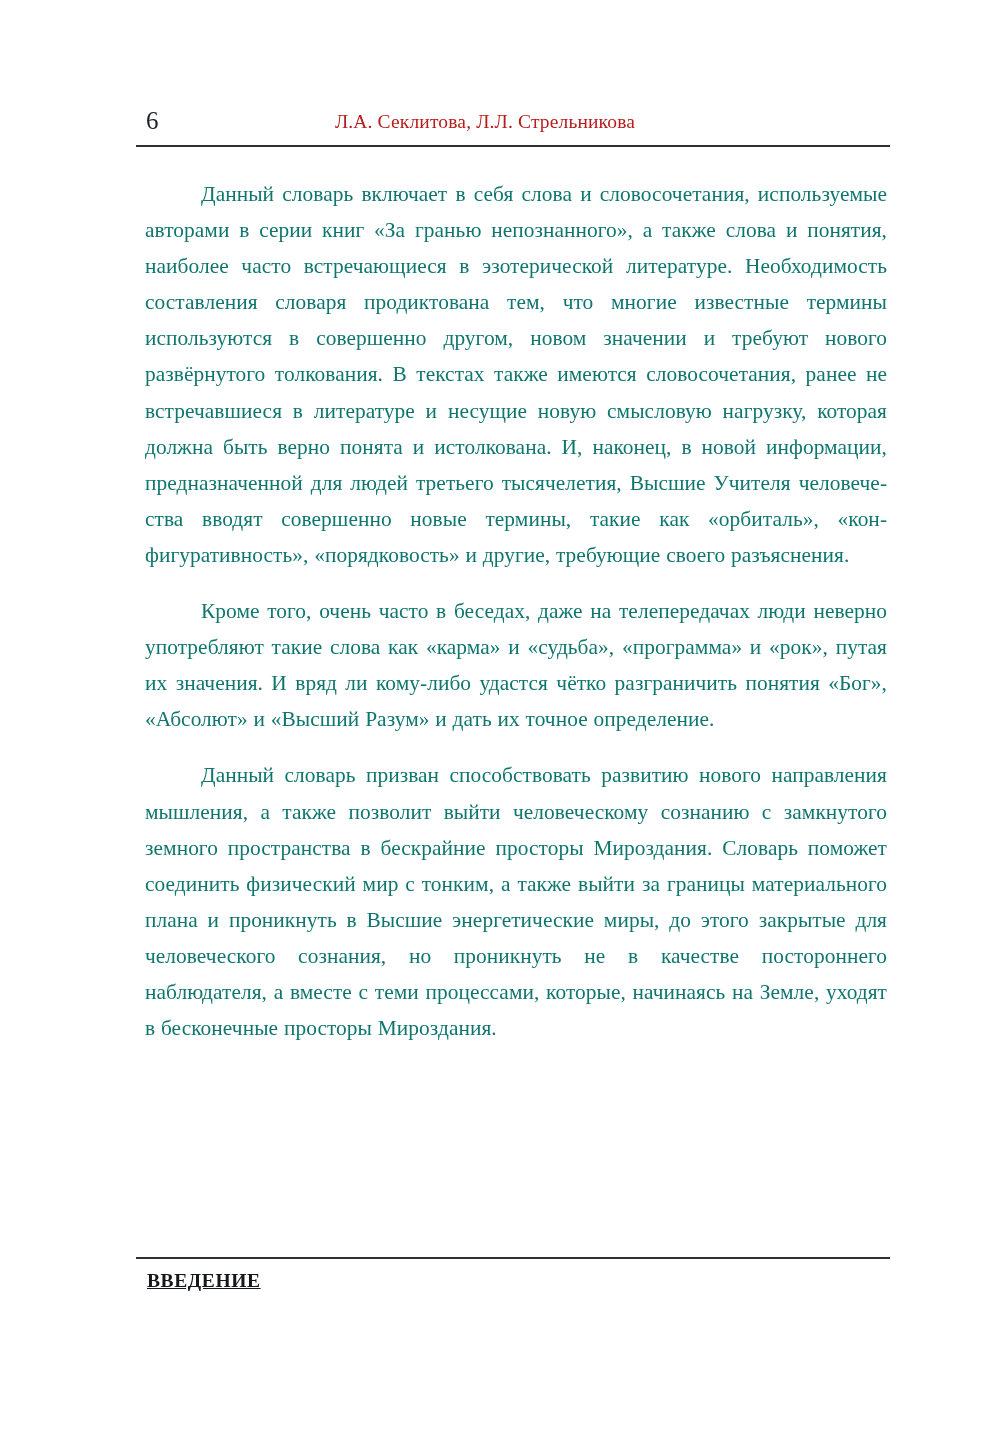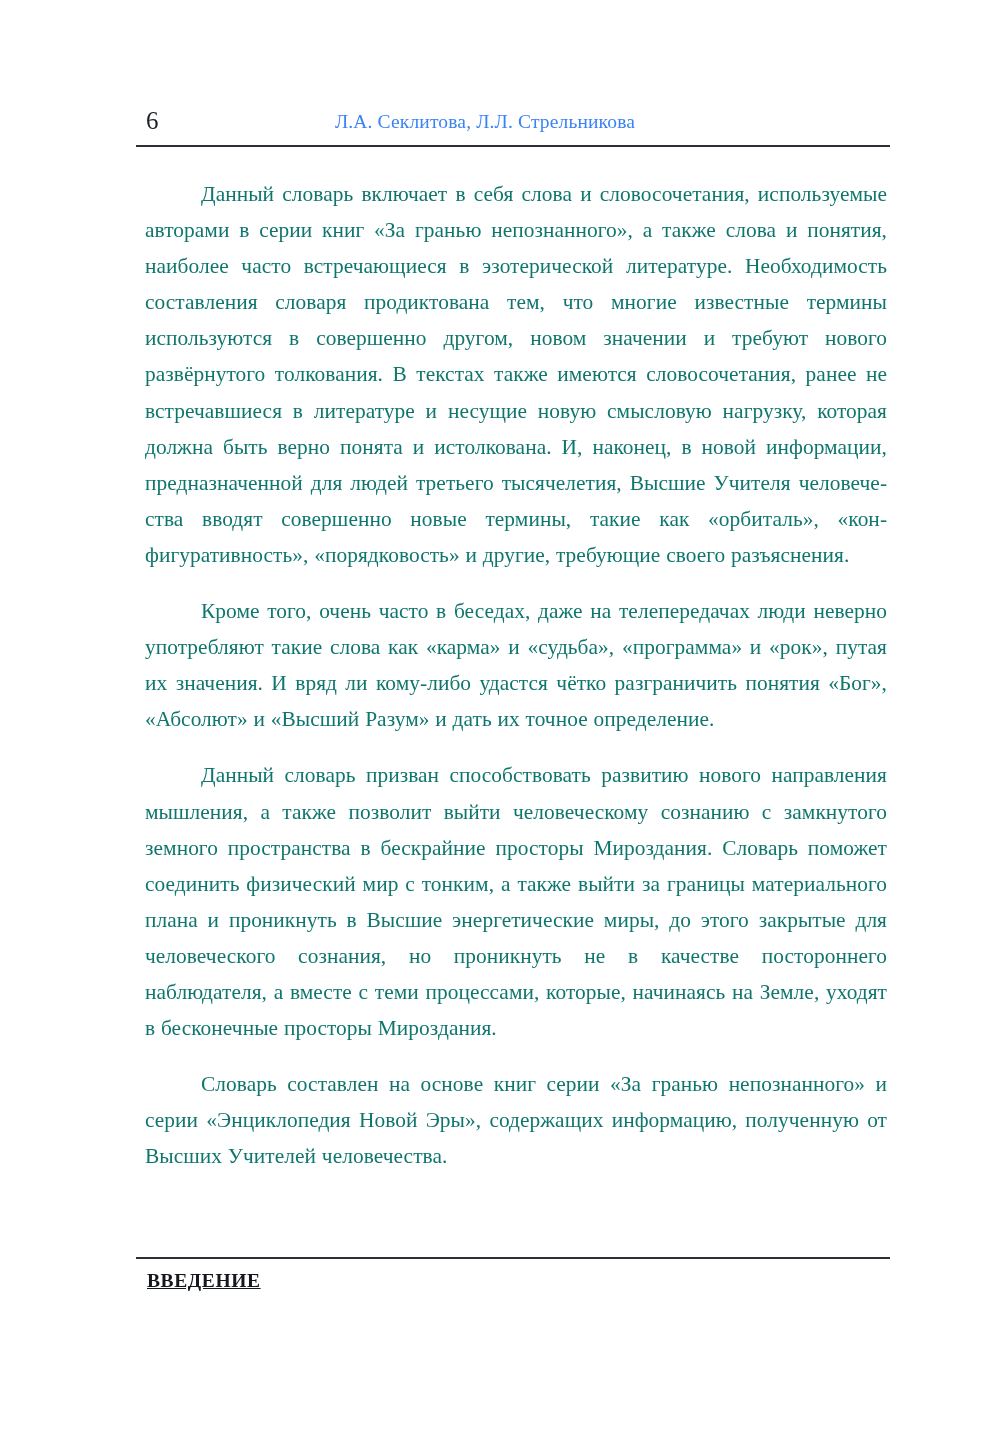--- a/index.html
+++ b/index.html
@@ -42,21 +42,21 @@
     letter-spacing: 0.2px;
   }
   .head-authors {
     position: absolute;
     left: 0;
     right: 0;
     top: 2px;
     text-align: center;
     font-size: 19.5px;
     line-height: 32px;
-    color: #3b82f6;
+    color: #b91c1c;
     letter-spacing: 0.15px;
     transform: translateX(-28px);
   }
 
   .rule {
     position: absolute;
     left: 136px;
     width: 754px;
     height: 0;
     border-top: 2px solid #2b2f36;
@@ -107,20 +107,19 @@
     <span class="folio">6</span>
     <span class="head-authors">Л.А. Секлитова, Л.Л. Стрельникова</span>
   </div>
 
   <div class="rule rule-top"></div>
 
   <div class="body-col">
     <p class="para">Данный словарь включает в себя слова и словосочетания, ис­пользуемые авторами в серии книг «За гранью непознанного», а так­же слова и понятия, наиболее часто встречающиеся в эзотерической литературе. Необходимость составления словаря продиктована тем, что многие известные термины используются в совершенно другом, новом значении и требуют нового развёрнутого толкования. В текстах также имеются словосочетания, ранее не встречавшиеся в литературе и несущие новую смысловую нагрузку, которая должна быть верно понята и истолкована. И, наконец, в новой информации, предназна­ченной для людей третьего тысячелетия, Высшие Учителя человече­ства вводят совершенно новые термины, такие как «орбиталь», «кон­фигуративность», «порядковость» и другие, требующие своего разъяснения.</p>
     <p class="para">Кроме того, очень часто в беседах, даже на телепередачах люди неверно употребляют такие слова как «карма» и «судьба», «програм­ма» и «рок», путая их значения. И вряд ли кому-либо удастся чётко разграничить понятия «Бог», «Абсолют» и «Высший Разум» и дать их точное определение.</p>
     <p class="para">Данный словарь призван способствовать развитию нового направления мышления, а также позволит выйти человеческому со­знанию с замкнутого земного пространства в бескрайние просторы Мироздания. Словарь поможет соединить физический мир с тонким, а также выйти за границы материального плана и проникнуть в Высшие энергетические миры, до этого закрытые для человеческого сознания, но проникнуть не в качестве постороннего наблюдателя, а вместе с теми процессами, которые, начинаясь на Земле, уходят в бесконечные просторы Мироздания.</p>
-    <p class="para">Словарь составлен на основе книг серии «За гранью непознан­ного» и серии «Энциклопедия Новой Эры», содержащих информа­цию, полученную от Высших Учителей человечества.</p>
   </div>
 
   <div class="rule rule-bottom"></div>
 
   <div class="footer-label">ВВЕДЕНИЕ</div>
 
 </div>
 
 </body></html>

